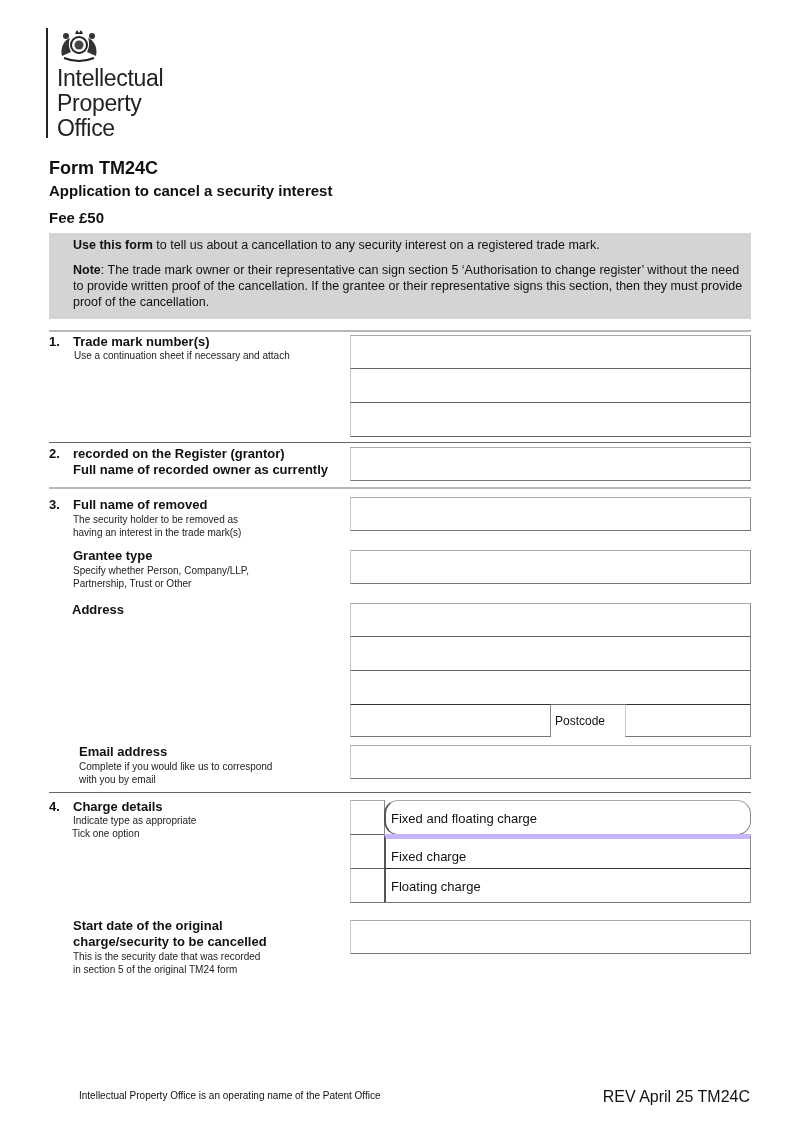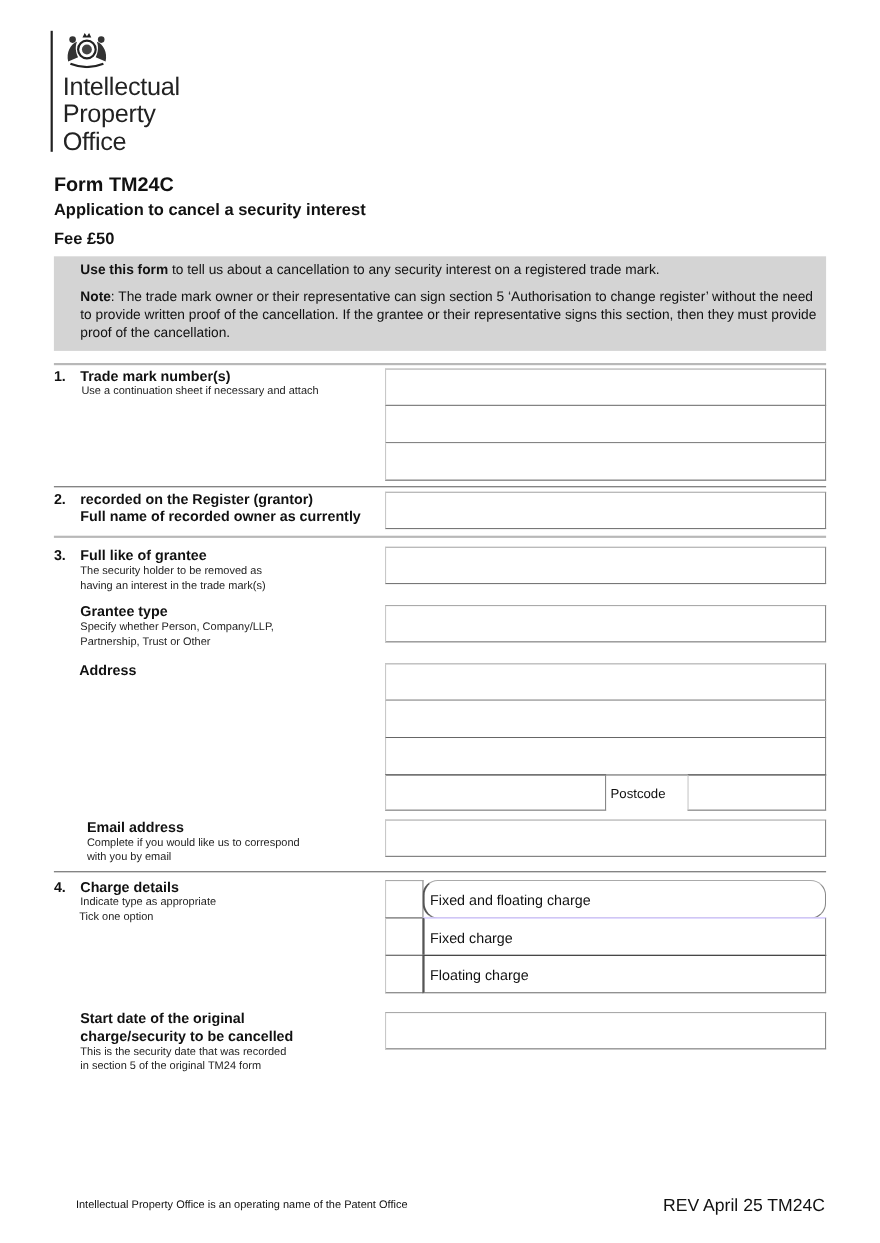--- a/index.html
+++ b/index.html
@@ -37,21 +37,21 @@
            border-top: 1px solid #aaa; border-left: 1px solid #c8c8c8;
            border-right: 1px solid #888; border-bottom: 1px solid #777; }
   .field-stack { box-sizing: border-box; }
   .row-field { box-sizing: border-box; height: 34px; background: #fff;
            border-left: 1px solid #c8c8c8; border-right: 1px solid #888; border-bottom: 1px solid #666; }
   .row-field.first { border-top: 1px solid #aaa; }
 
   .postcode-label { font-size: 12px; }
   .opt-label { font-size: 13px; }
 
-  .footer-left { left: 41px; top: 1090px; font-size: 10px; padding-left: 28px; }
+  .footer-left { left: 51px; top: 1090px; font-size: 10px; padding-left: 28px; }
   .footer-right { right: 50px; top: 1088px; font-size: 16px; }
 </style>
 </head>
 <body>
 
 <div class="abs logo-bar"></div>
 <svg class="abs crest" viewBox="0 0 46 36">
   <circle cx="23" cy="19" r="8" fill="none" stroke="#222" stroke-width="2"></circle>
   <circle cx="23" cy="19" r="4.5" fill="#444"></circle>
   <path d="M19 8 L21 4 L23 7 L25 4 L27 8 Z" fill="#222"></path>
@@ -89,21 +89,21 @@
 <div class="abs rule-dark" style="left:49px; top:442px; width:702px;"></div>
 <div class="abs sec-num" style="left:49px; top:446px;">2.</div>
 <div class="abs sec-title" style="left:73px; top:446px;">
   <div>recorded on the Register (grantor)</div>
   <div>Full name of recorded owner as currently</div>
 </div>
 <div class="abs field" style="left:350px; top:447px; width:401px; height:34px;"></div>
 
 <div class="abs rule-grey" style="top:487px;"></div>
 <div class="abs sec-num" style="left:49px; top:497px;">3.</div>
-<div class="abs sec-title" style="left:73px; top:497px;">Full like of grantee</div>
+<div class="abs sec-title" style="left:73px; top:497px;">Full name of removed</div>
 <div class="abs sec-help" style="left:73px; top:513px;">
   <div>The security holder to be removed as</div>
   <div>having an interest in the trade mark(s)</div>
 </div>
 <div class="abs field" style="left:350px; top:497px; width:401px; height:34px;"></div>
 
 <div class="abs sec-title" style="left:73px; top:548px;">Grantee type</div>
 <div class="abs sec-help" style="left:73px; top:564px;">
   <div>Specify whether Person, Company/LLP,</div>
   <div>Partnership, Trust or Other</div>
@@ -134,21 +134,21 @@
   <div>Indicate type as appropriate</div>
   <div style="margin-left:-1px;">Tick one option</div>
 </div>
 
 <div class="abs" style="left:350px; top:800px; width:401px;">
   <div class="abs field" style="left:0; top:0; width:35px; height:35px;"></div>
   <div class="abs field" style="left:34px; top:0; width:367px; height:35px; border-left:2px solid #555;border-radius:14px;">
     <span class="abs opt-label" style="left:5px; top:10px;">Fixed and floating charge</span>
   </div>
   <div class="abs field" style="left:0; top:34px; width:35px; height:35px; border-top:1px solid #666;"></div>
-  <div class="abs field" style="left:34px; top:34px; width:367px; height:35px; border-top:1px solid #c4b5fd; border-left:2px solid #555;">
+  <div class="abs field" style="left:34px; top:34px; width:367px; height:35px; border-top:5px solid #c4b5fd; border-left:2px solid #555;">
     <span class="abs opt-label" style="left:5px; top:10px;">Fixed charge</span>
   </div>
   <div class="abs field" style="left:0; top:68px; width:35px; height:35px; border-top:1px solid #666;"></div>
   <div class="abs field" style="left:34px; top:68px; width:367px; height:35px; border-top:1px solid #333; border-left:2px solid #555;">
     <span class="abs opt-label" style="left:5px; top:10px;">Floating charge</span>
   </div>
 </div>
 
 <div class="abs sec-title" style="left:73px; top:918px;">
   <div>Start date of the original</div>

